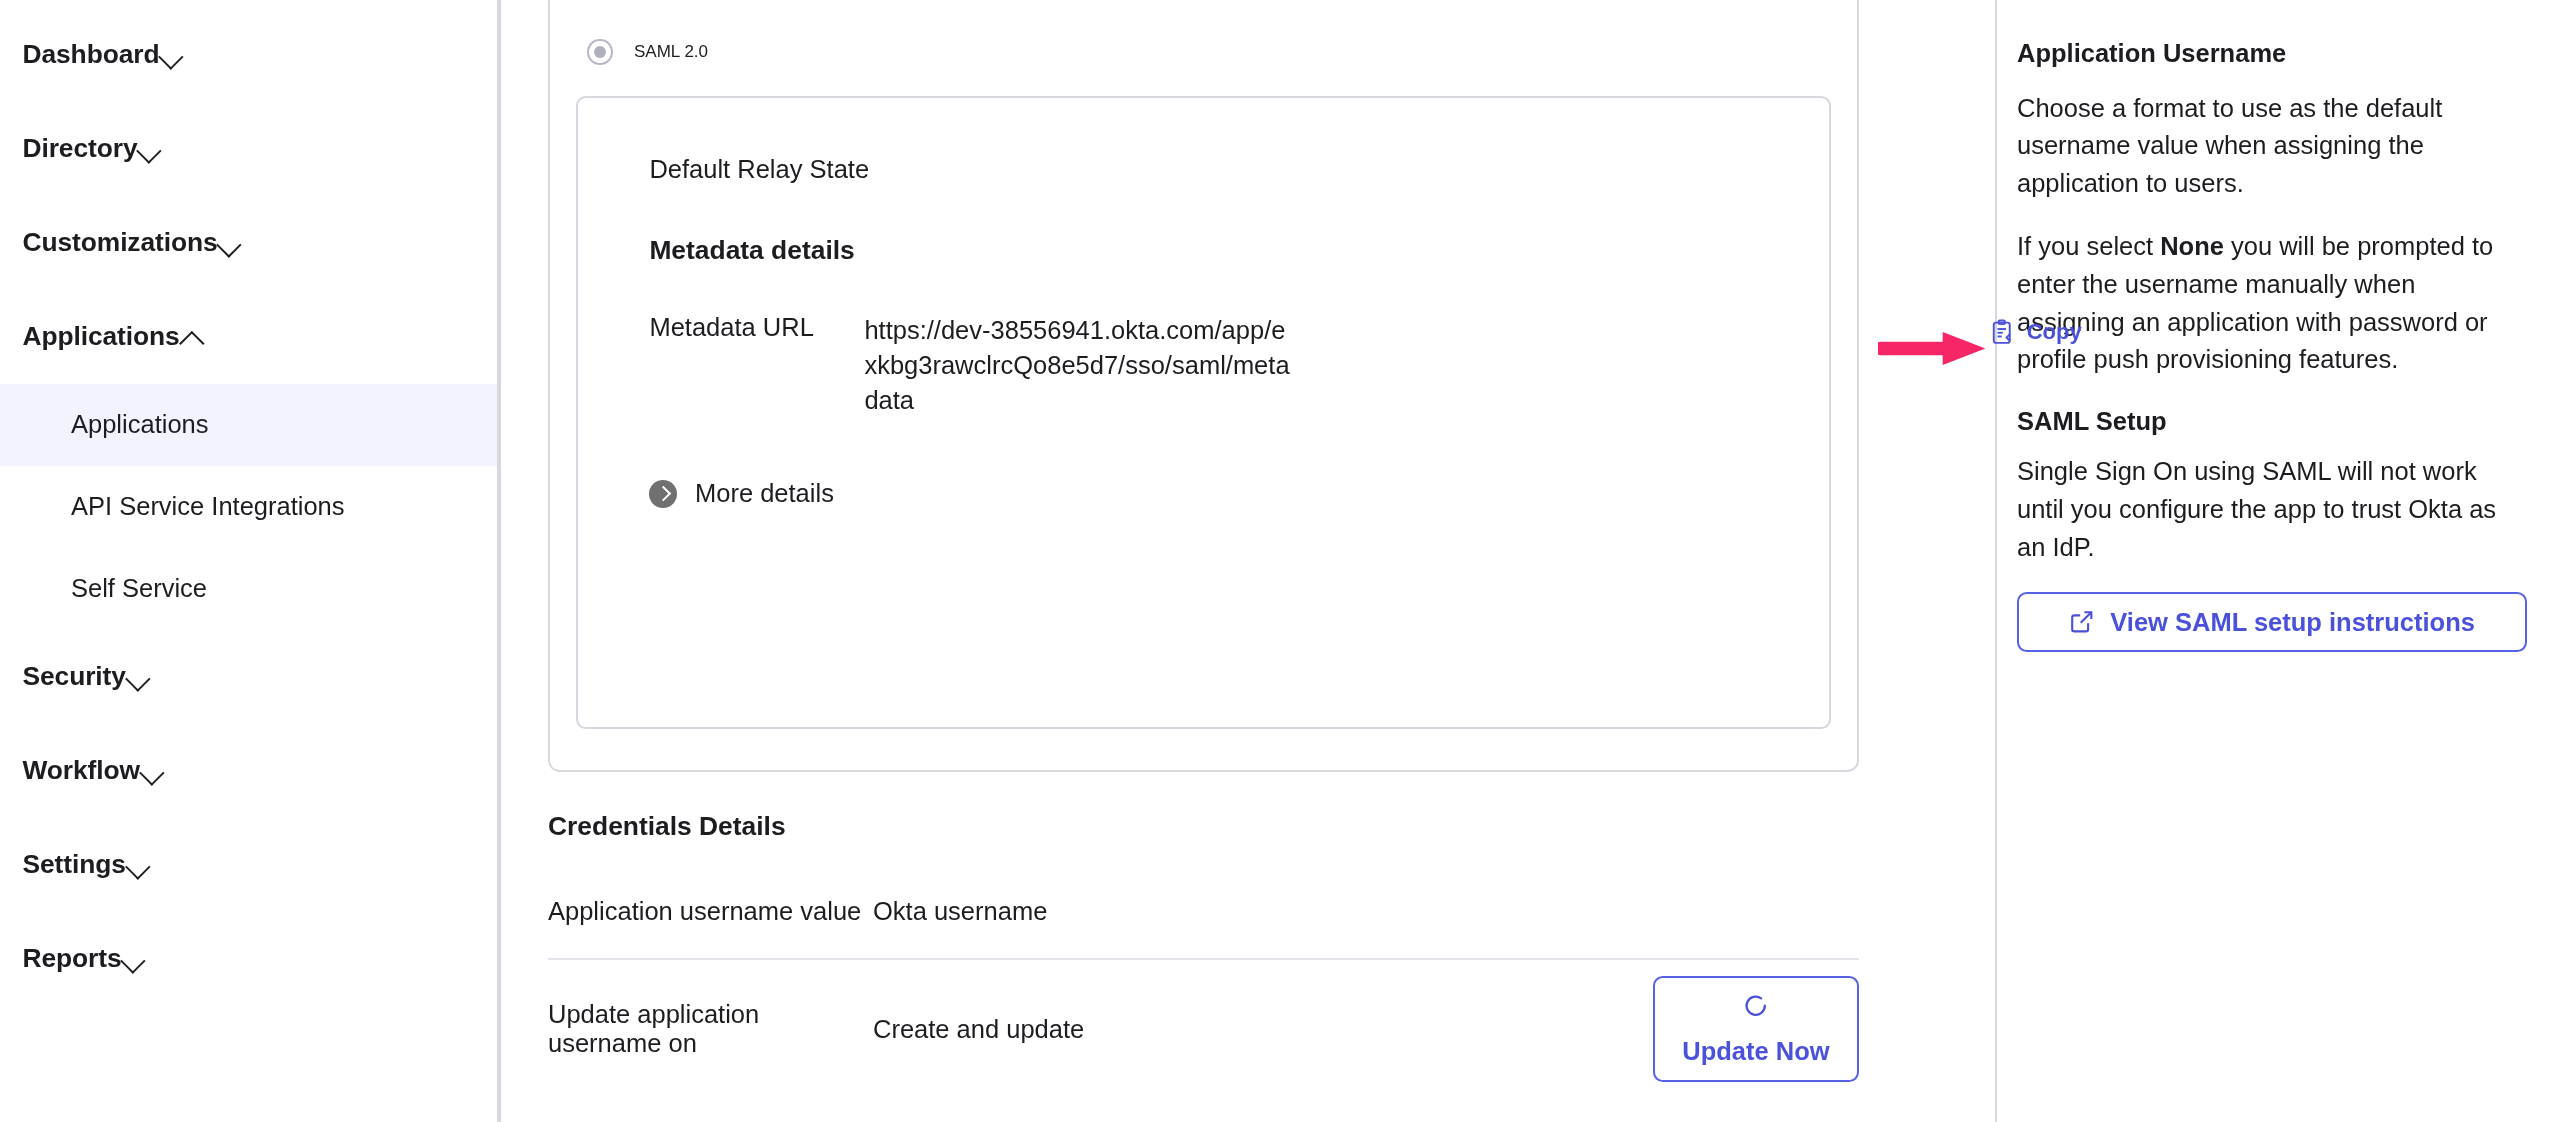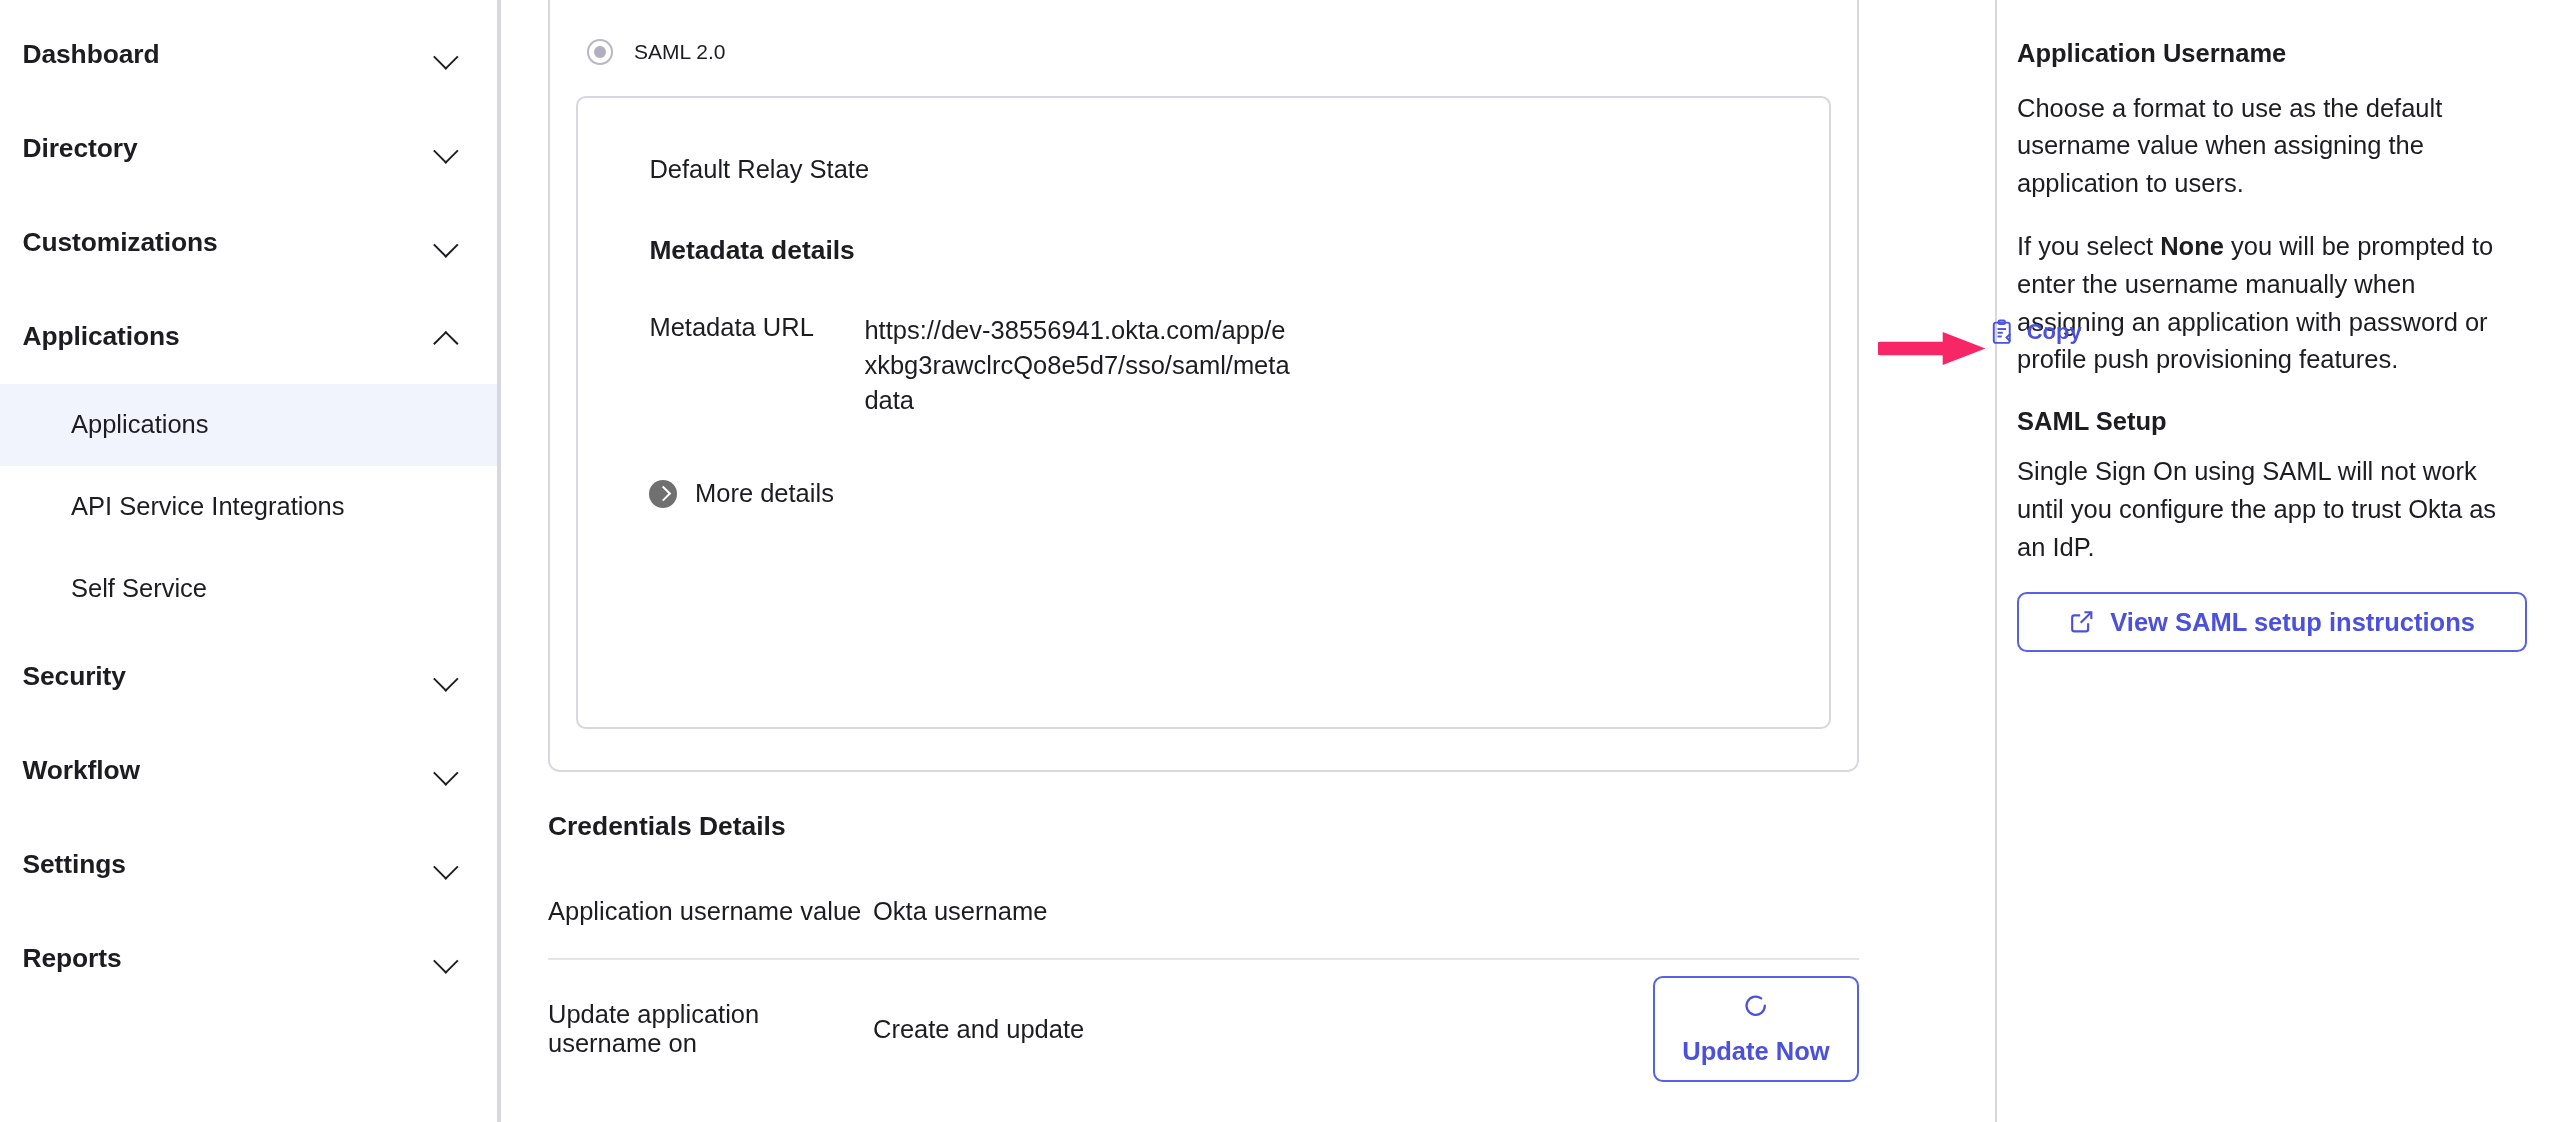--- a/index.html
+++ b/index.html
@@ -18,21 +18,21 @@
     width: 499px;
     height: 1122px;
     background: #ffffff;
     border-right: 2px solid #d7d7e0;
     flex: 0 0 499px;
     padding-top: 7.8px;
   }
   .nav-group-header {
     display: flex;
     align-items: center;
-    justify-content: space-between;
+    justify-content: flex-start;
     height: 94px;
     padding: 0 37px 0 22.5px;
     cursor: pointer;
   }
   .nav-group-header .label {
     font-size: 26.4px;
     font-weight: bold;
     letter-spacing: -0.1px;
     color: #1d1d21;
   }
@@ -110,21 +110,21 @@
     flex: 0 0 25.5px;
   }
   .radio::after {
     content: "";
     position: absolute;
     left: 4.9px; top: 4.9px;
     width: 11.8px; height: 11.8px;
     border-radius: 50%;
     background: #b0b0bf;
   }
-  .radio-label { font-size: 21px; color: #1d1d21; }
+  .radio-label { font-size: 17px; color: #1d1d21; }
 
   .inner-card {
     margin: 31px 26.4px 0 26.4px;
     border: 2px solid #d7d7e0;
     border-radius: 9.8px;
     background: #fff;
     height: 633px;
     padding: 0;
   }
   .field-label {

